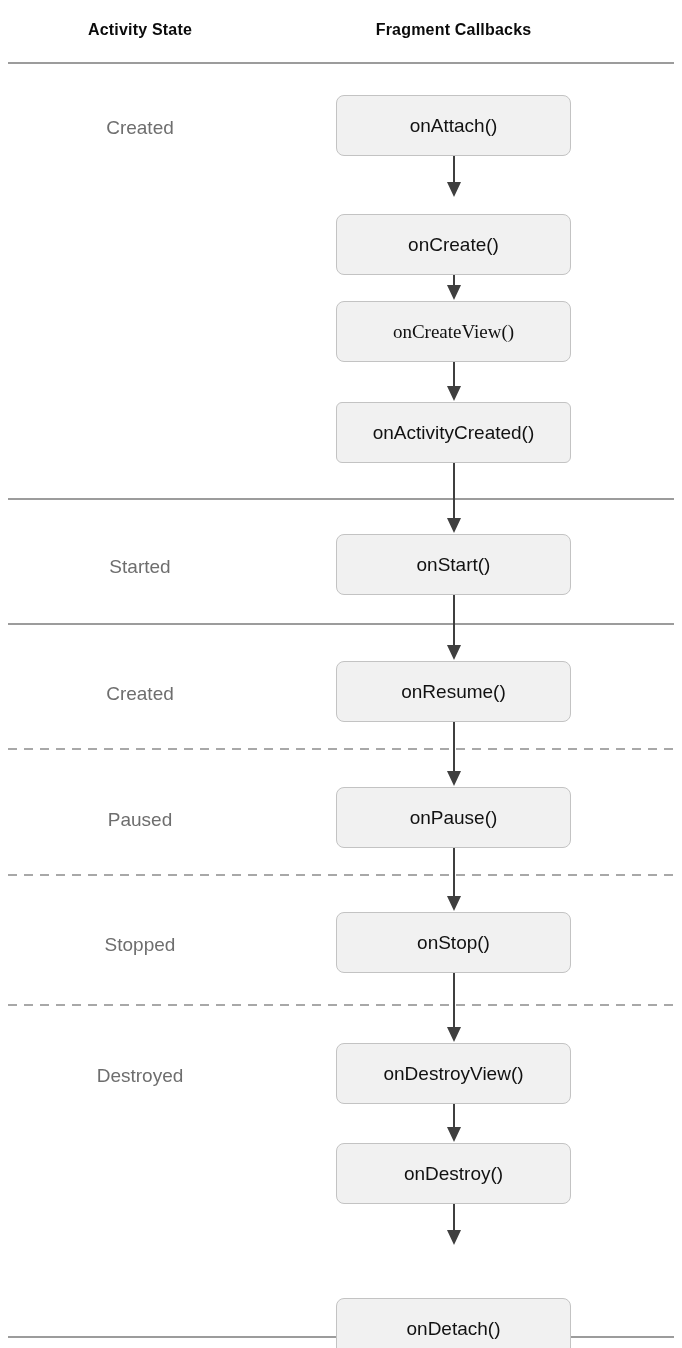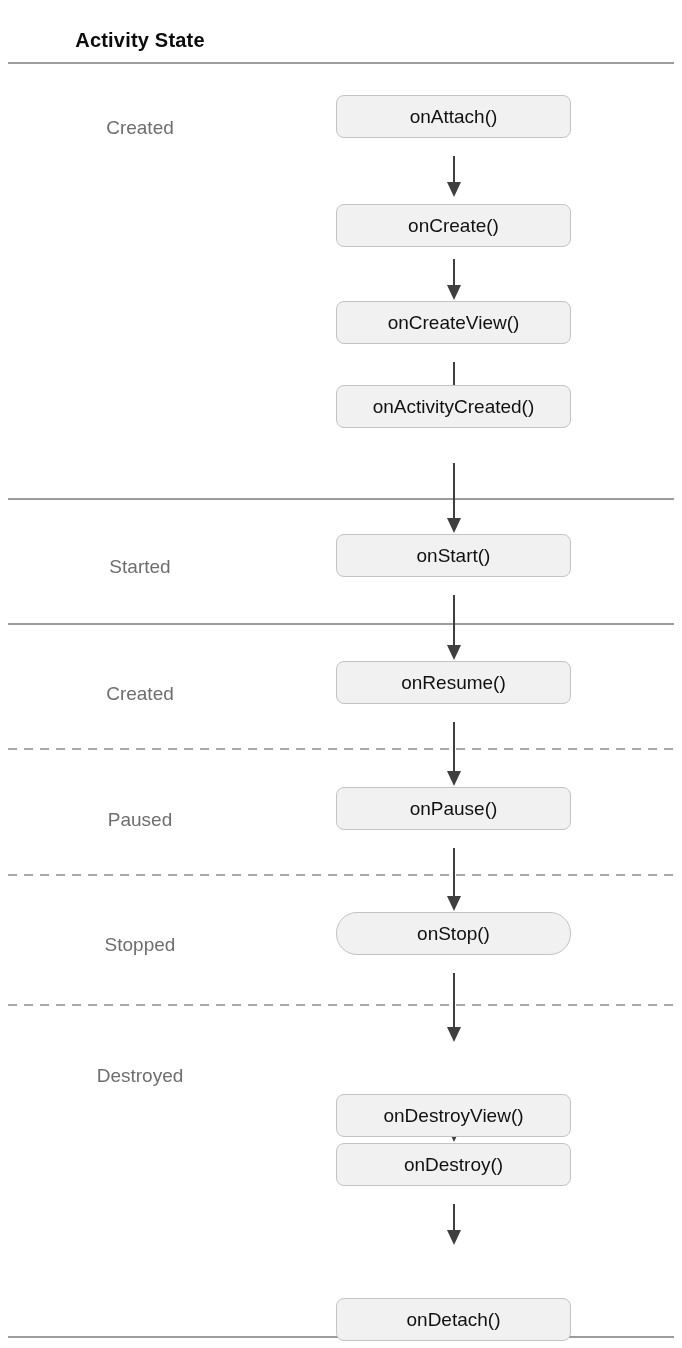--- a/index.html
+++ b/index.html
@@ -10,23 +10,23 @@
   .diagram {
     position: relative;
     width: 682px;
     height: 1348px;
     background: var(--background, #ffffff);
     font-family: "Liberation Sans", sans-serif;
     overflow: hidden;
   }
   .col-header {
     position: absolute;
-    top: 27px;
+    top: 17px;
     font-weight: bold;
-    font-size: 20px;
+    font-size: 16px;
     line-height: 26px;
     color: var(--header_text, #0b0b0b);
     text-align: center;
     letter-spacing: 0.2px;
   }
   .col-header.left  { left: 20px;  width: 240px; }
   .col-header.right { left: 336px; width: 235px; }
   .state-label {
     position: absolute;
     left: 20px;
@@ -34,21 +34,21 @@
     height: 24px;
     line-height: 24px;
     text-align: center;
     font-size: 19px;
     color: var(--state_text, #6e6e6e);
   }
   .callback-box {
     position: absolute;
     left: 336px;
     width: 235px;
-    height: 43px;
+    height: 61px;
     box-sizing: border-box;
     background: var(--box_fill, #f1f1f1);
     border: 1.5px solid var(--box_border, #c3c3c3);
     border-radius: 8px;
     display: flex;
     align-items: center;
     justify-content: center;
     font-size: 19px;
     color: var(--box_text, #111111);
   }
@@ -106,33 +106,34 @@
         <line x1="454" x2="454" y1="1104" y2="1131" stroke="#3f3f3f" stroke-width="2"></line>
         <polygon points="447,1127 461,1127 454,1142" fill="#3f3f3f"></polygon>
       </g>
       <g>
         <line x1="454" x2="454" y1="1204" y2="1234" stroke="#3f3f3f" stroke-width="2"></line>
         <polygon points="447,1230 461,1230 454,1245" fill="#3f3f3f"></polygon>
       </g>
     </svg>
 
   <div class="col-header left">Activity State</div>
+  <div class="col-header right">Fragment Callbacks</div>
 
   <div id="nodes">
       <div class="state-label" style="top: 115.5px; text-align: center;">Created</div>
       <div class="callback-box" style="top: 95px;">onAttach()</div>
-      <div class="callback-box" style="top: 204px;">onCreate()</div>
-      <div class="callback-box" style="top: 301px;">onCreateView()</div>
-      <div class="callback-box" style="top: 385px;">onActivityCreated()</div>
+      <div class="callback-box" style="top: 214px;">onCreate()</div>
+      <div class="callback-box" style="top: 301px; font-family: Liberation Serif, serif;">onCreateView()</div>
+      <div class="callback-box" style="top: 402px; border-radius: 6px;">onActivityCreated()</div>
       <div class="state-label" style="top: 554.5px;">Started</div>
       <div class="callback-box" style="top: 534px; text-align: center;">onStart()</div>
       <div class="state-label" style="top: 681.5px;">Created</div>
       <div class="callback-box" style="top: 661px;">onResume()</div>
       <div class="state-label" style="top: 807.5px;">Paused</div>
       <div class="callback-box" style="top: 787px;">onPause()</div>
       <div class="state-label" style="top: 932.5px;">Stopped</div>
-      <div class="callback-box" style="top: 912px; border-radius: 21px;">onStop()</div>
+      <div class="callback-box" style="top: 912px;">onStop()</div>
       <div class="state-label" style="top: 1063.5px;">Destroyed</div>
-      <div class="callback-box" style="top: 1094px; text-align: right;">onDestroyView()</div>
+      <div class="callback-box" style="top: 1043px; text-align: right;">onDestroyView()</div>
       <div class="callback-box" style="top: 1143px;">onDestroy()</div>
       <div class="callback-box" style="top: 1298px;">onDetach()</div>
     </div>
 </div>
 
 </body></html>

